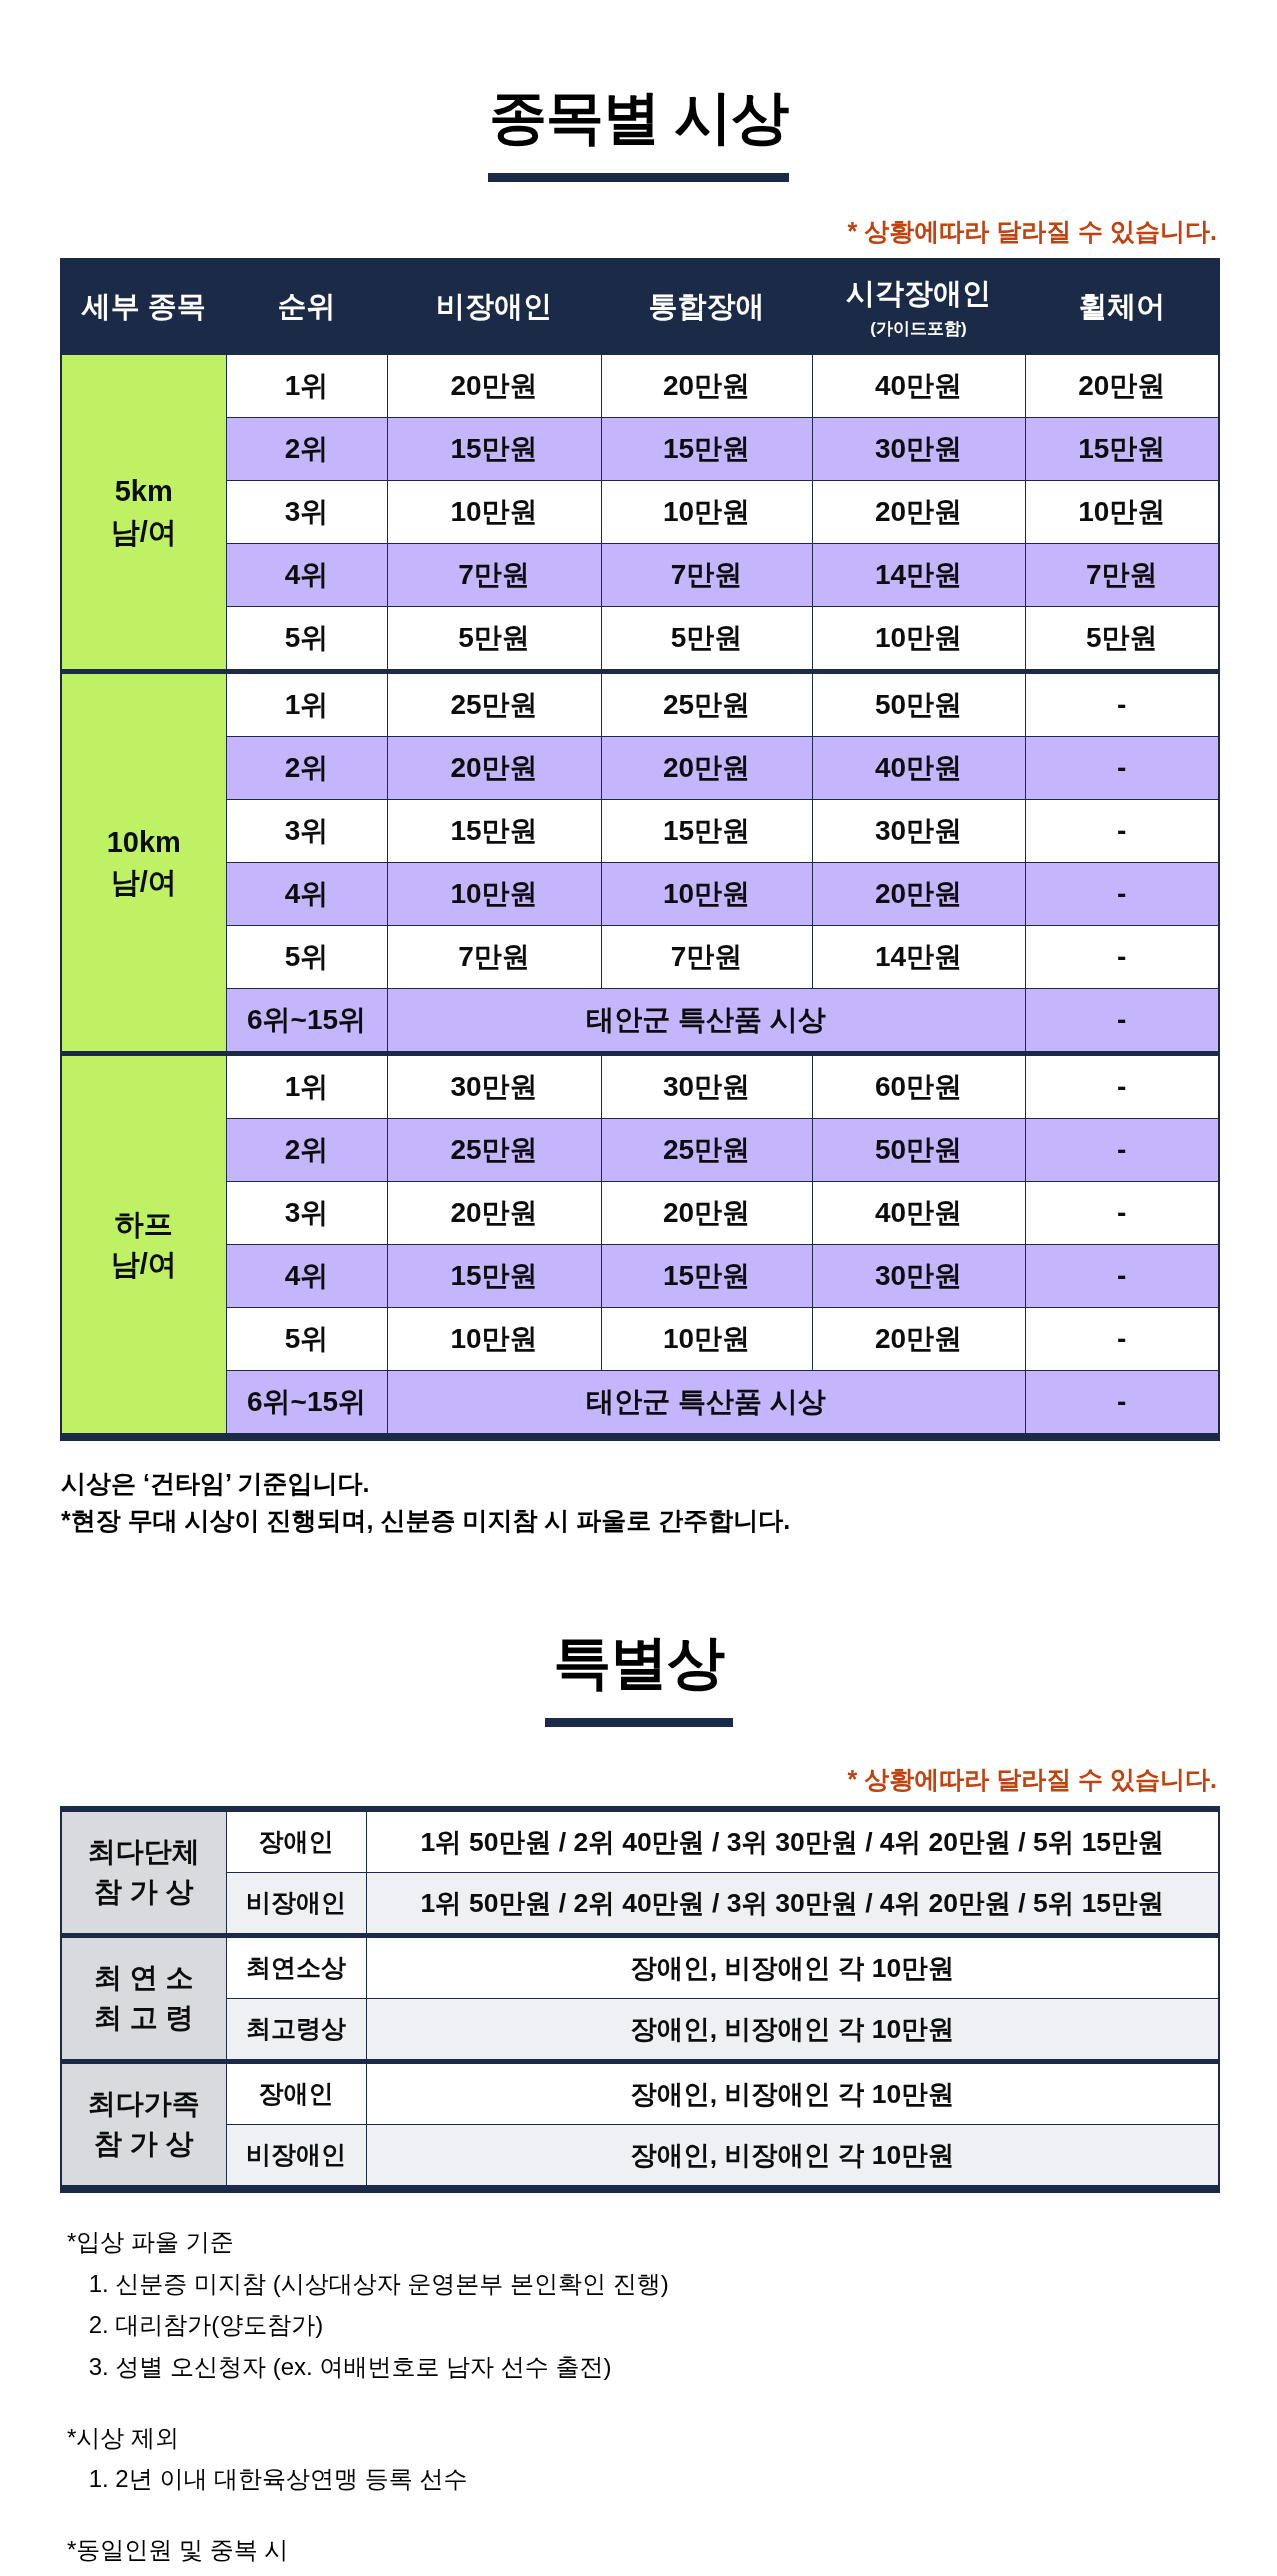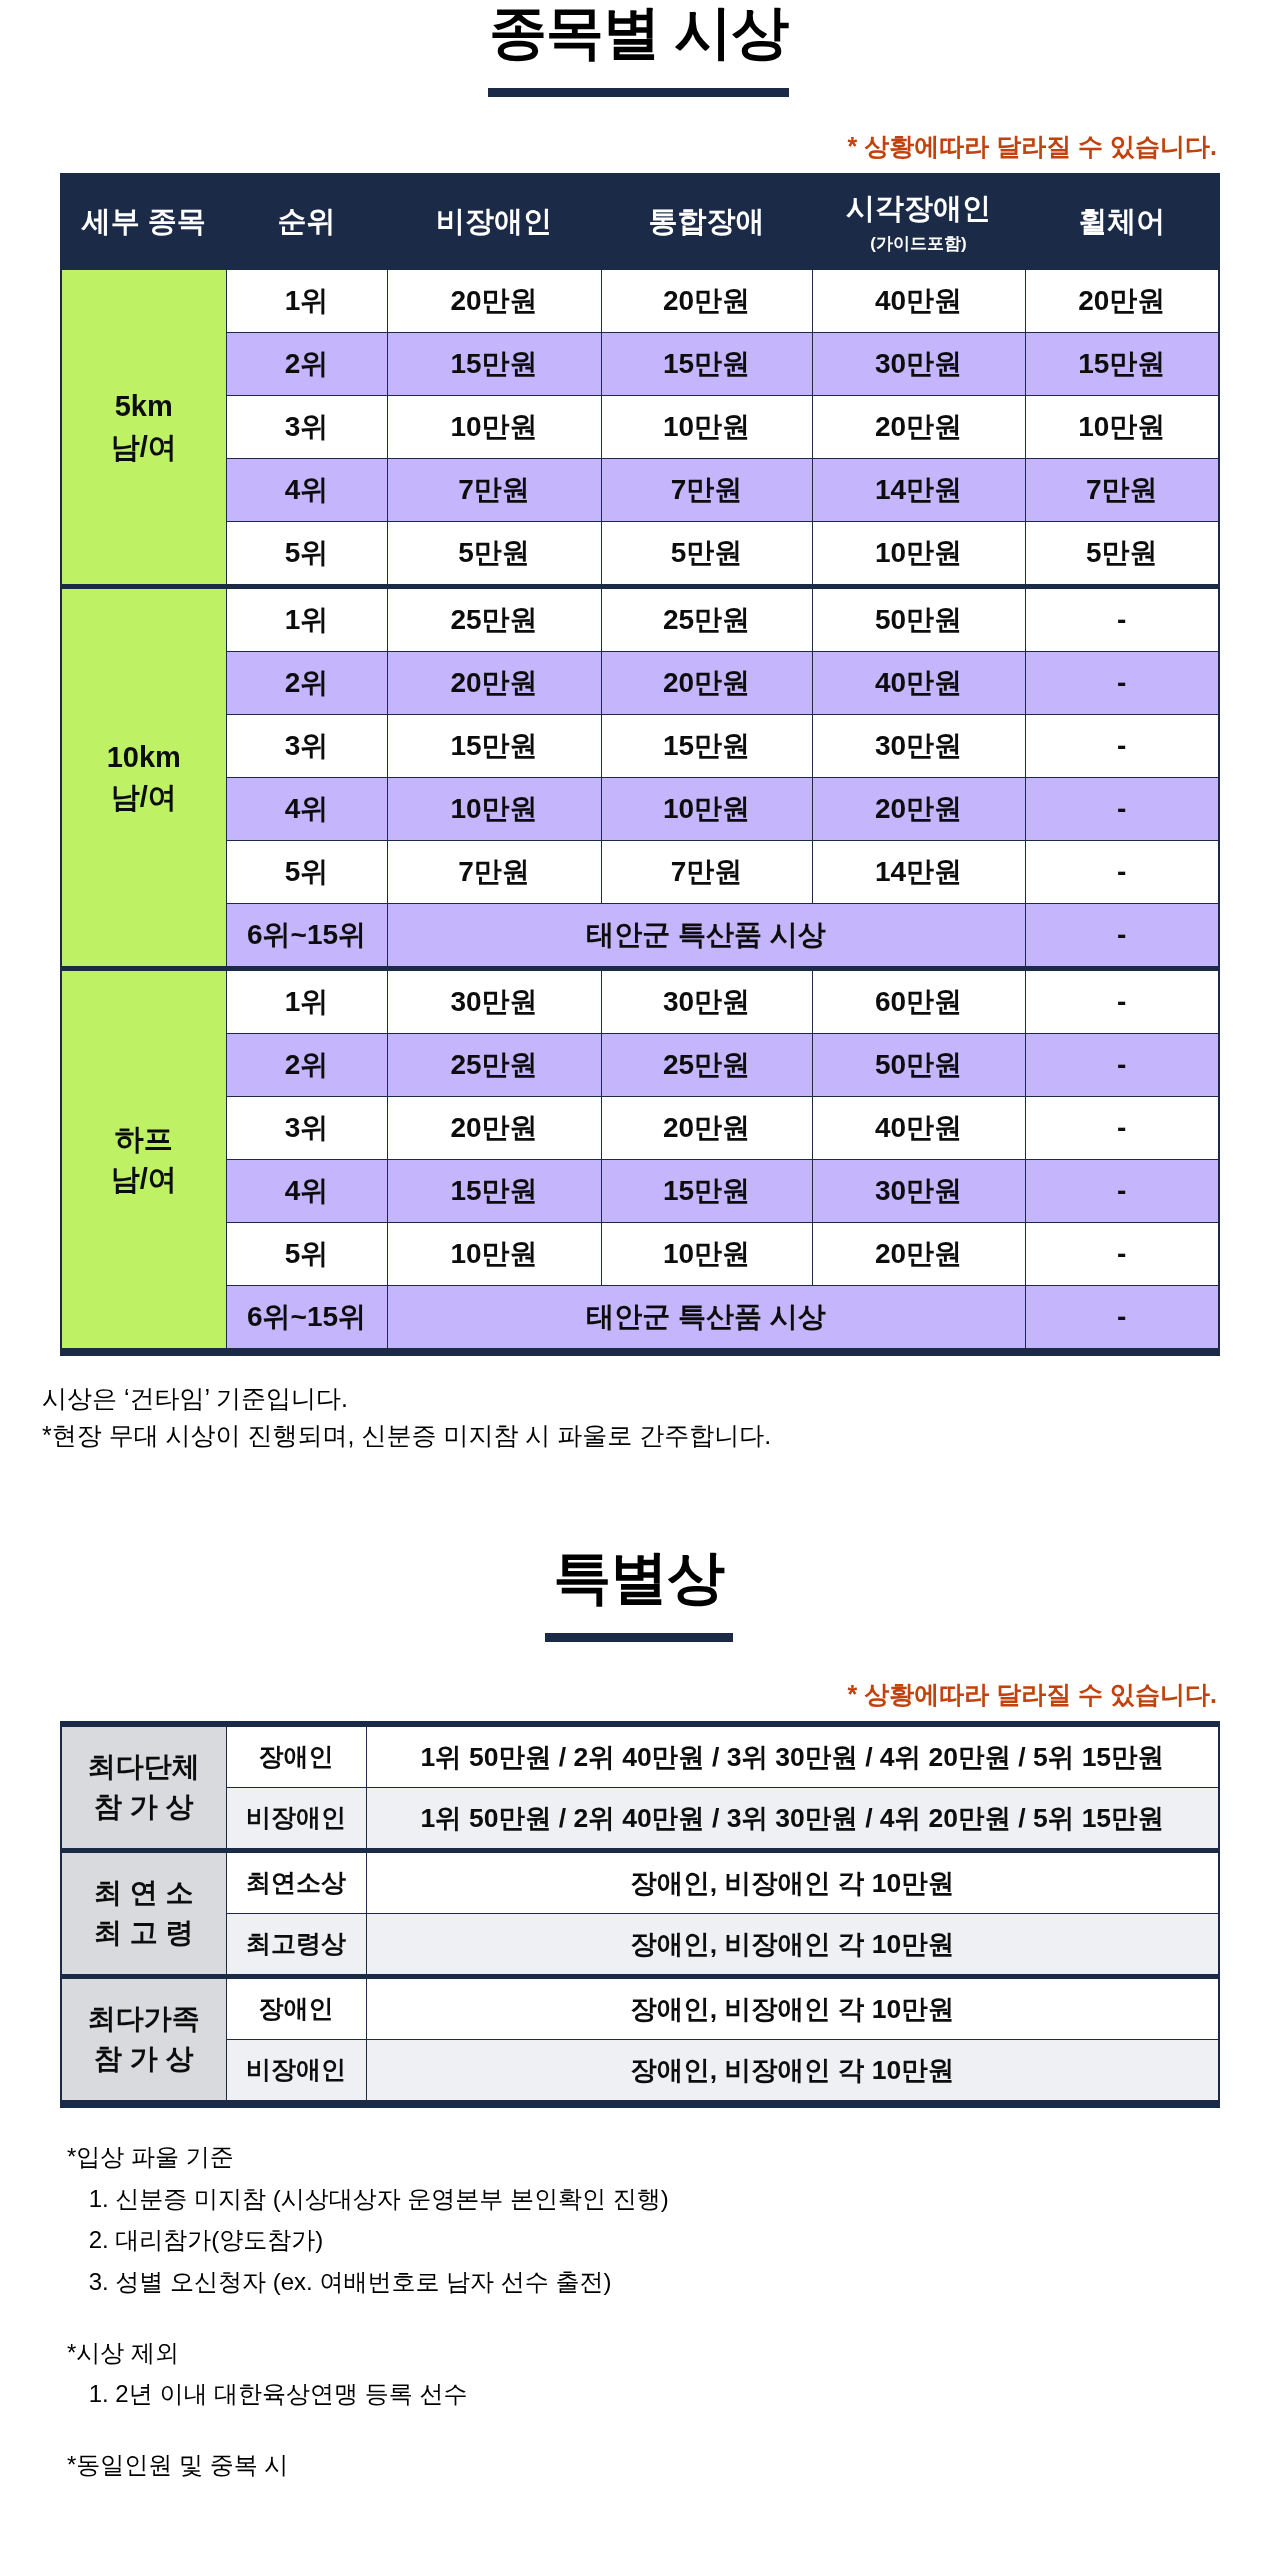--- a/index.html
+++ b/index.html
@@ -6,21 +6,21 @@
   .poster{
     position:relative;
     width:1277px;
     height:2576px;
     background:#ffffff;
     font-family:"Liberation Sans","DejaVu Sans",sans-serif;
     color:#0d0d0d;
     overflow:hidden;
   }
   .title-block{text-align:center;}
-  .tb1{}
+  .tb1{padding-top:85px;}
   .tb2{padding-top:90px;}
   h1.big-title{
     font-size:58px;
     font-weight:800;
     letter-spacing:-1.2px;
     color:#000;
     margin:0;
     line-height:1.1;
   }
   .title-underline{
@@ -52,22 +52,22 @@
     border:1.2px solid #1b2a46;
     height:62px;padding:0;
     text-align:center;vertical-align:middle;
     font-size:28px;font-weight:700;
     background:#ffffff;color:#0d0d0d;
   }
   .t1 tr.alt td{background:#c4b5fd;}
   .t1 td.event{background:#bef264;font-size:29px;font-weight:800;line-height:1.4;margin-left:34px;}
   .t1 tr.gs td{border-top:5.4px solid #1b2a46;}
   .footnotes{
-    margin:24px 0 0 42px;
-    font-size:25px;font-weight:400;line-height:1.5;color:#000;
+    margin:24px 0 0 61px;
+    font-size:25px;font-weight:700;line-height:1.5;color:#000;
   }
   .t2{width:1157px;border:2.4px solid #1b2a46;border-top:6px solid #1b2a46;border-bottom:8.4px solid #1b2a46;}
   .t2 td{
     border:1.2px solid #1b2a46;
     height:60px;padding:0;
     text-align:center;vertical-align:middle;
     font-size:26.5px;font-weight:700;
     background:#ffffff;color:#0d0d0d;
   }
   .t2 tr.alt td{background:#eef0f4;}

